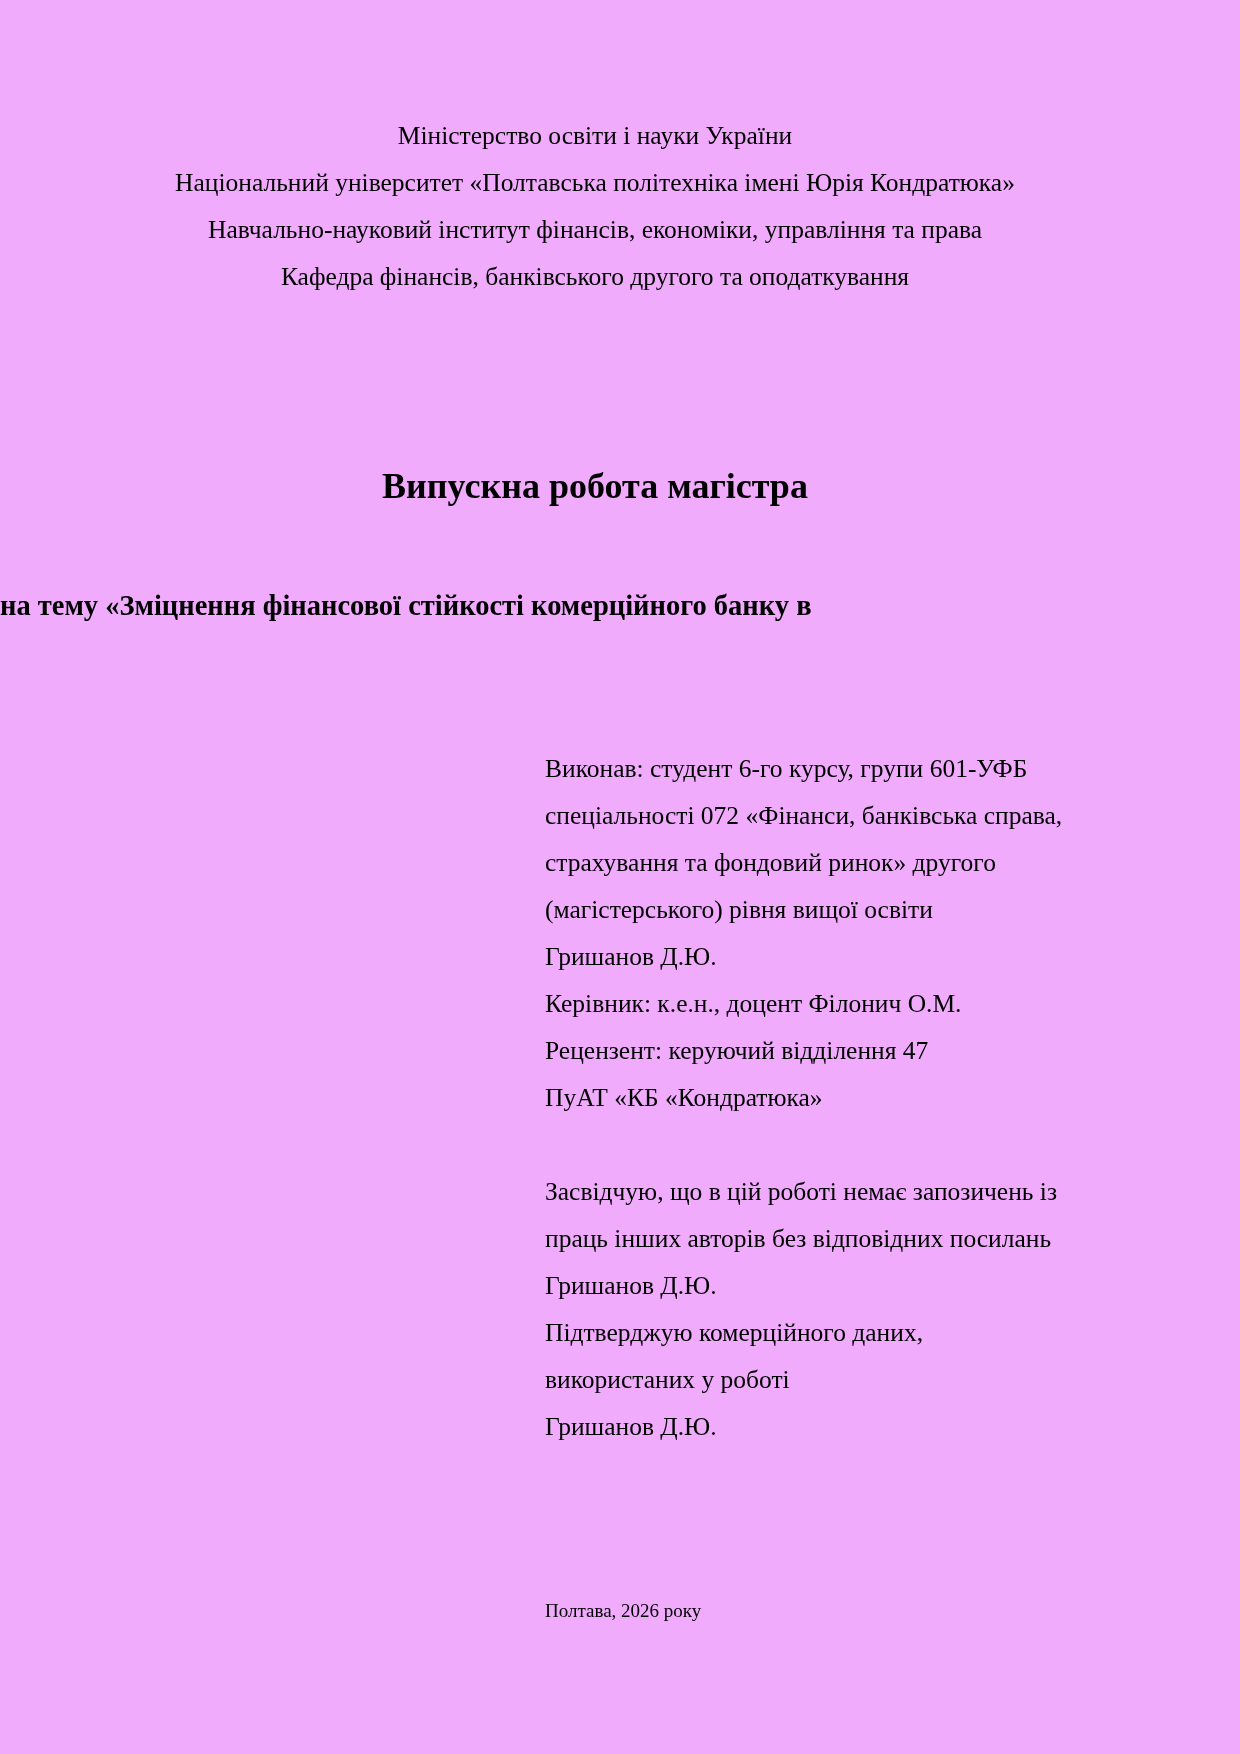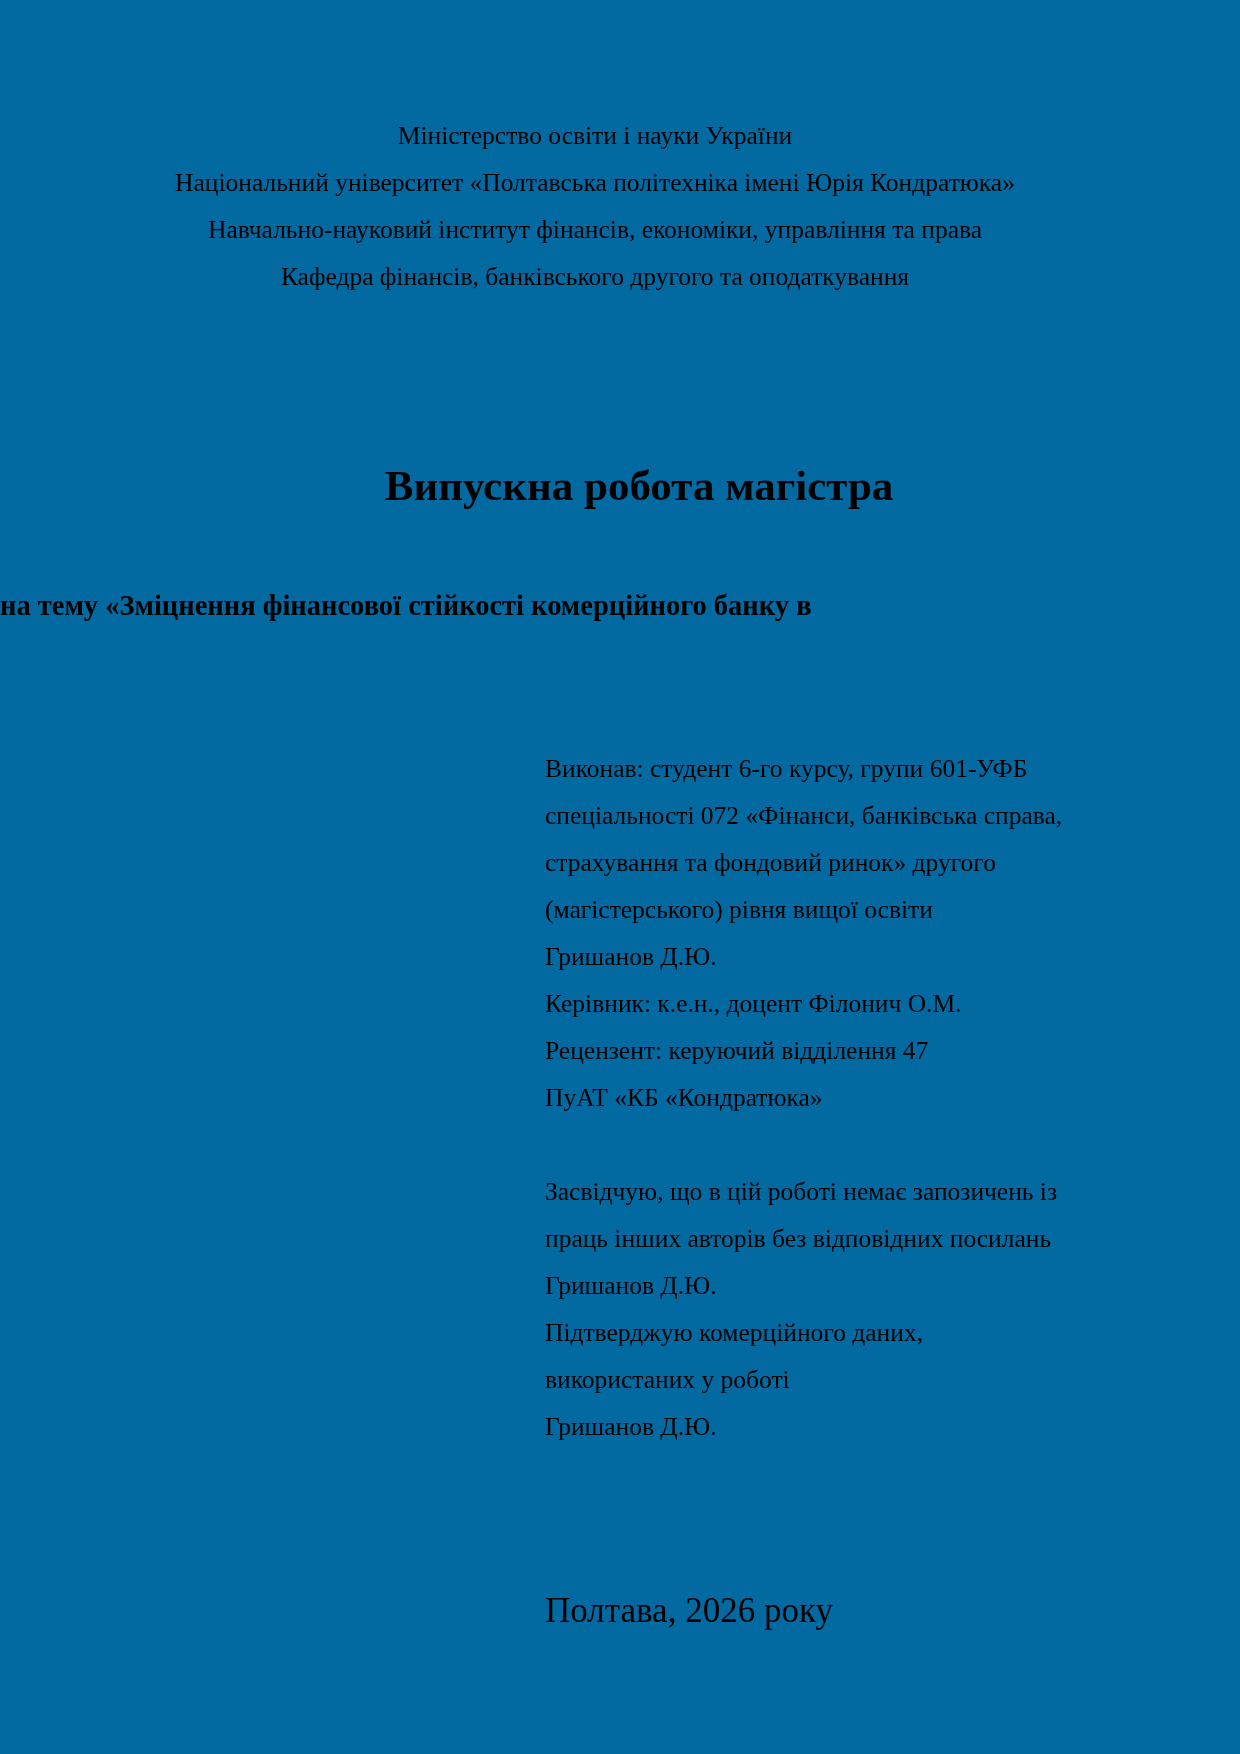--- a/index.html
+++ b/index.html
@@ -13,21 +13,21 @@
       position: relative;
       overflow: hidden;
       font-family: "Liberation Serif", "DejaVu Serif", serif;
       color: #000000;
     }
     .page {
       position: absolute;
       left: 0; top: 0;
       width: 1240px;
       height: 1754px;
-      background: #0369a1;
+      background: #f0abfc;
     }
     .header-block {
       position: absolute;
       left: 0;
       top: 112px;
       width: 1190px;
       text-align: center;
     }
     .header-line {
       font-size: 25.5px;
@@ -35,24 +35,23 @@
       height: 47px;
       white-space: nowrap;
     }
     .title {
       position: absolute;
       left: 0;
       top: 466px;
       width: 1190px;
       text-align: center;
       font-weight: bold;
-      font-size: 43px;
+      font-size: 36px;
       line-height: 40px;
       white-space: nowrap;
-      margin-left: 44px;
     }
     .topic-block {
       position: absolute;
       left: 0;
       top: 580px;
       width: 1190px;
       text-align: left;
       font-weight: bold;
       font-size: 28.5px;
     }
@@ -73,21 +72,21 @@
       height: 47px;
       white-space: nowrap;
     }
     .gap {
       height: 47px;
     }
     .place-date {
       position: absolute;
       left: 545px;
       top: 1587px;
-      font-size: 35px;
+      font-size: 19px;
       line-height: 47px;
       white-space: nowrap;
     }
   </style>
 </head>
 <body>
 
 <div class="page">
 
   <div class="header-block">

